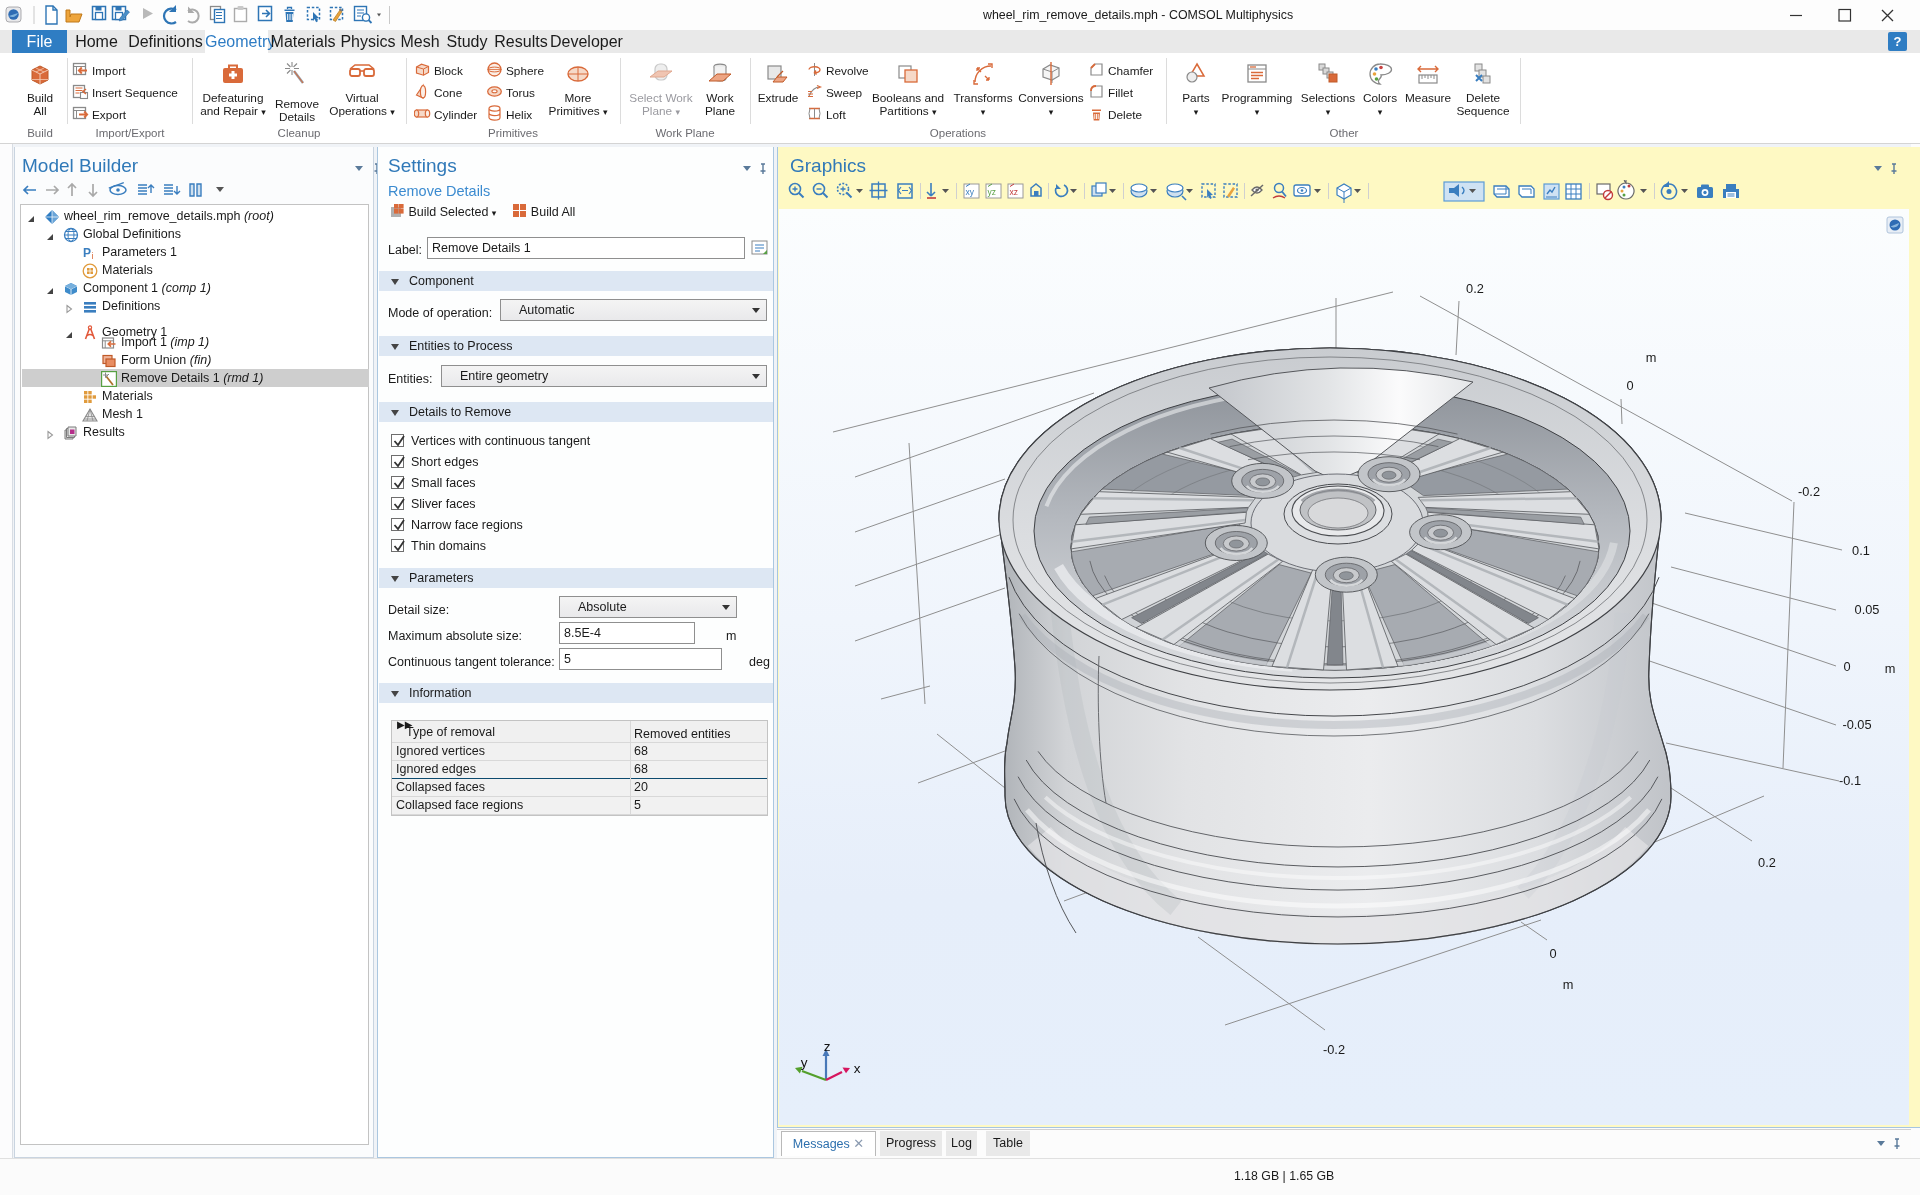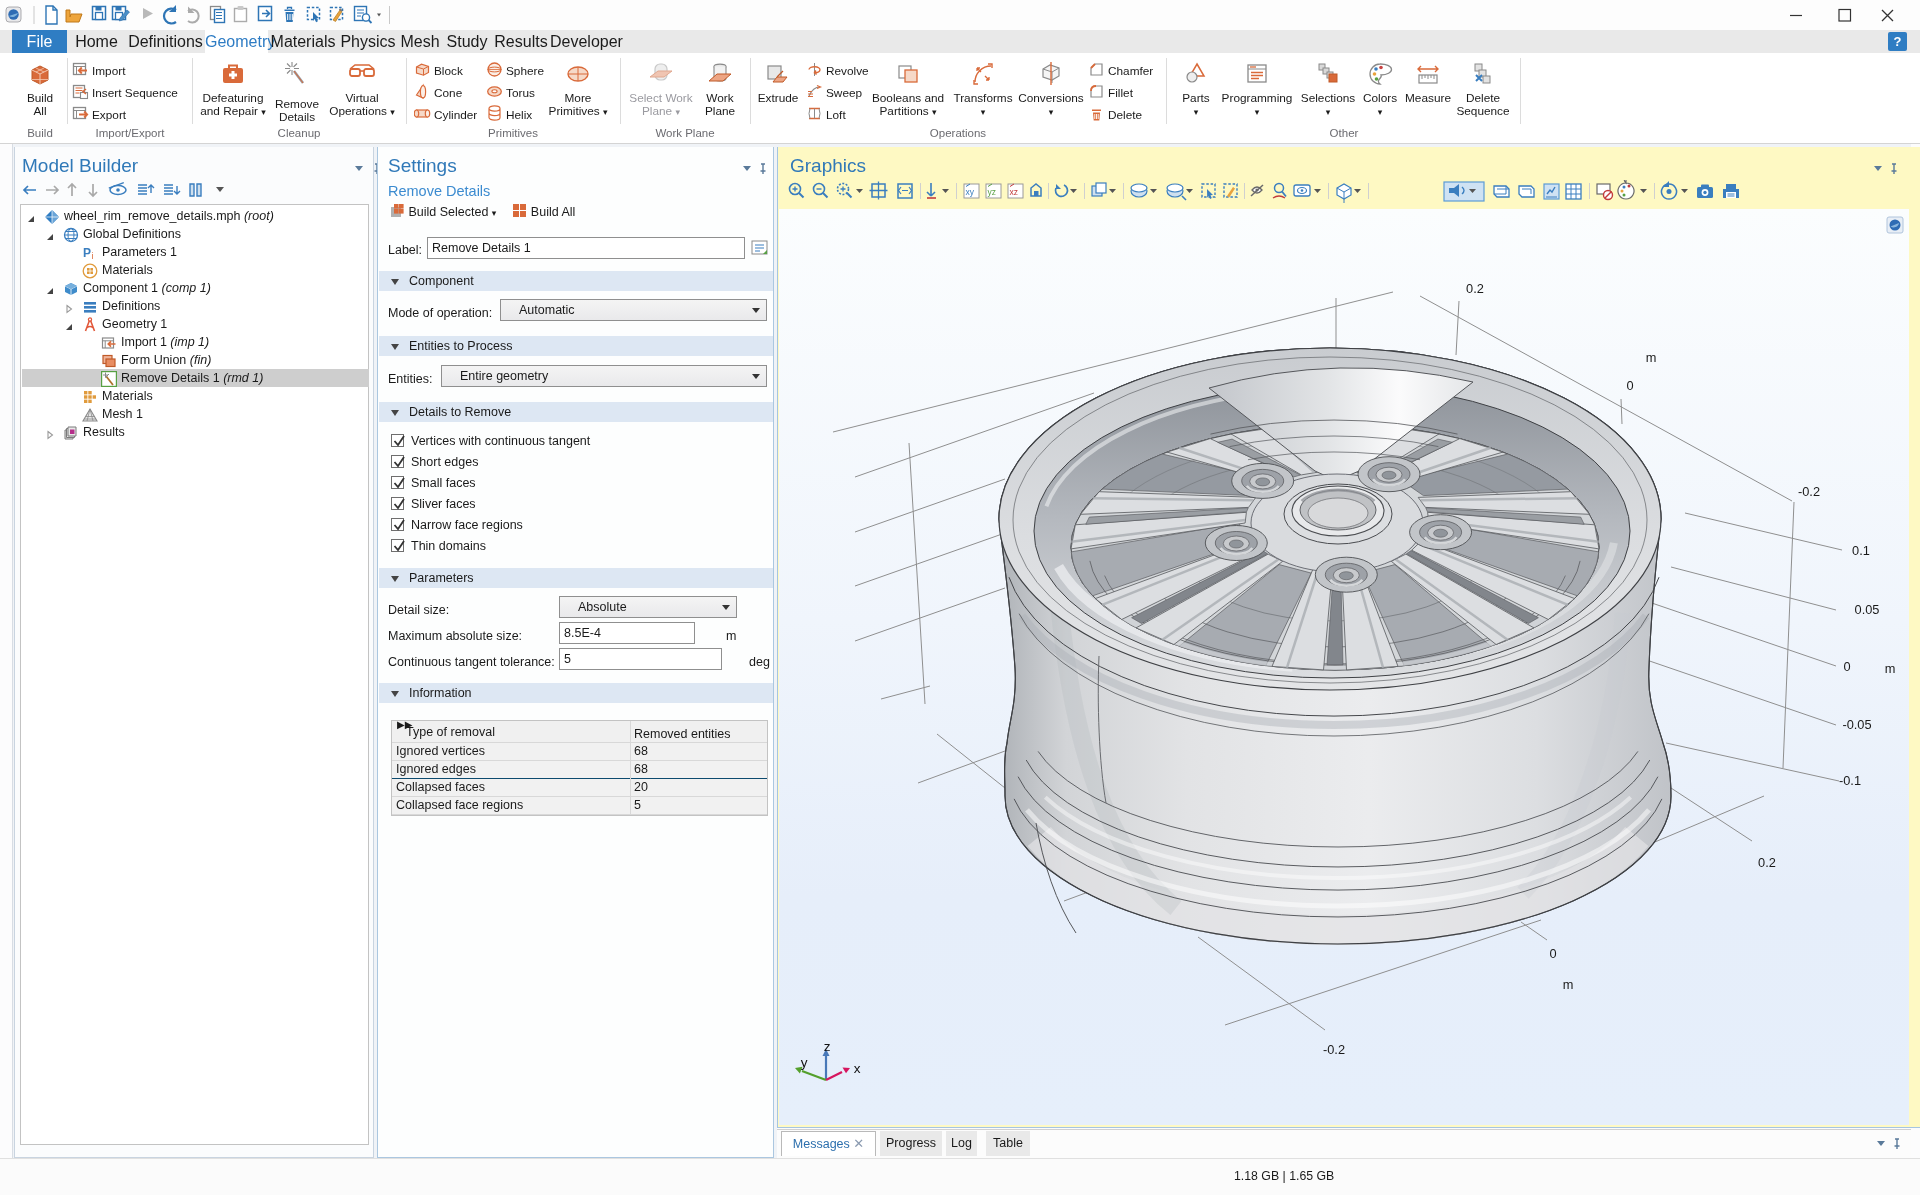--- a/index.html
+++ b/index.html
@@ -72,20 +72,21 @@
 <rect x="330.5" y="7.5" width="12" height="12" fill="none" stroke="#2e75b5" stroke-width="1.5" stroke-dasharray="2.5 1.8"></rect>
       <path d="M333 20 l7 -10 2 1.5 -6.5 10z" fill="#e8a33d" stroke="#b57a1e" stroke-width="0.7"></path>
       <path d="M339.5 9 l2.5 2" stroke="#7a7a7a" stroke-width="2"></path>
 <rect x="354.5" y="6.5" width="12" height="14" fill="#fff" stroke="#2e75b5" stroke-width="1.4"></rect>
       <path d="M357 10 h7 M357 13 h7 M357 16 h4" stroke="#2e75b5" stroke-width="1.1"></path>
       <circle cx="366" cy="17.5" r="3.6" fill="#fff" stroke="#2e75b5" stroke-width="1.4"></circle>
       <path d="M368.5 20 l3 3" stroke="#2e75b5" stroke-width="1.8"></path>
 <path d="M377 13.5 l4 0 -2 3z" fill="#555"></path>
 <rect x="389" y="6" width="1" height="18" fill="#c9c9c9"></rect>
 </svg>
+<div class="abs" style="left:983px;top:0;width:400px;height:30px;line-height:30px;font-size:12.4px;color:#1a1a1a;">wheel_rim_remove_details.mph - COMSOL Multiphysics</div>
 <svg class="abs" style="left:1780px;top:0" width="140" height="30" viewBox="0 0 140 30">
 <path d="M10 15.5 h12" stroke="#333" stroke-width="1.2"></path>
 <rect x="59" y="9.5" width="11.5" height="11.5" fill="none" stroke="#333" stroke-width="1.2"></rect>
 <path d="M102 10 l11 11 m0 -11 l-11 11" stroke="#333" stroke-width="1.3"></path>
 </svg>
 </div>
 <div id="tabrow" class="abs">
 <div class="tab" style="left:12px;width:55px;background:#2f7dc3;color:#fff;">File</div>
 <div class="abs" style="left:1888px;top:2px;width:19px;height:19px;background:#2f7dc3;color:#fff;font-size:13px;font-weight:bold;text-align:center;line-height:19px;border-radius:2px;">?</div>
 <div class="tab" style="left:67px;width:59px;">Home</div>
@@ -412,21 +413,21 @@
             </svg></span>
           <span style="position:absolute;left:60px;top:1px;"><svg width="16" height="16" viewBox="0 0 16 16">
               <g fill="#3a7ebf">
                 <rect x="2" y="3" width="12" height="2.6"></rect>
                 <rect x="2" y="7" width="12" height="2.6"></rect>
                 <rect x="2" y="11" width="12" height="2.6"></rect>
               </g>
             </svg></span>
           <span style="position:absolute;left:80px;">Definitions</span>
         </div>
-<div class="trow" style="top:110px;left:1px;width:374px;text-align:right;">
+<div class="trow" style="top:118px;left:1px;width:374px;text-align:right;">
           <span style="position:absolute;left:42px;top:4px;line-height:10px;"><svg width="10" height="10" viewBox="0 0 10 10">
               <path d="M8 2 v6 h-6z" fill="#444"></path>
             </svg></span>
           <span style="position:absolute;left:60px;top:1px;"><svg width="16" height="16" viewBox="0 0 16 16">
               <path d="M8 2 L3.5 14 M8 2 L12.5 14 M5 10.5 Q8 8.5 11 10.5" fill="none" stroke="#e2593b" stroke-width="1.6"></path>
               <circle cx="8" cy="2.5" r="1.6" fill="#fff" stroke="#e2593b" stroke-width="1.2"></circle>
             </svg></span>
           <span style="position:absolute;left:80px;">Geometry 1</span>
         </div>
 <div class="trow" style="top:128px;left:1px;width:347px;">

